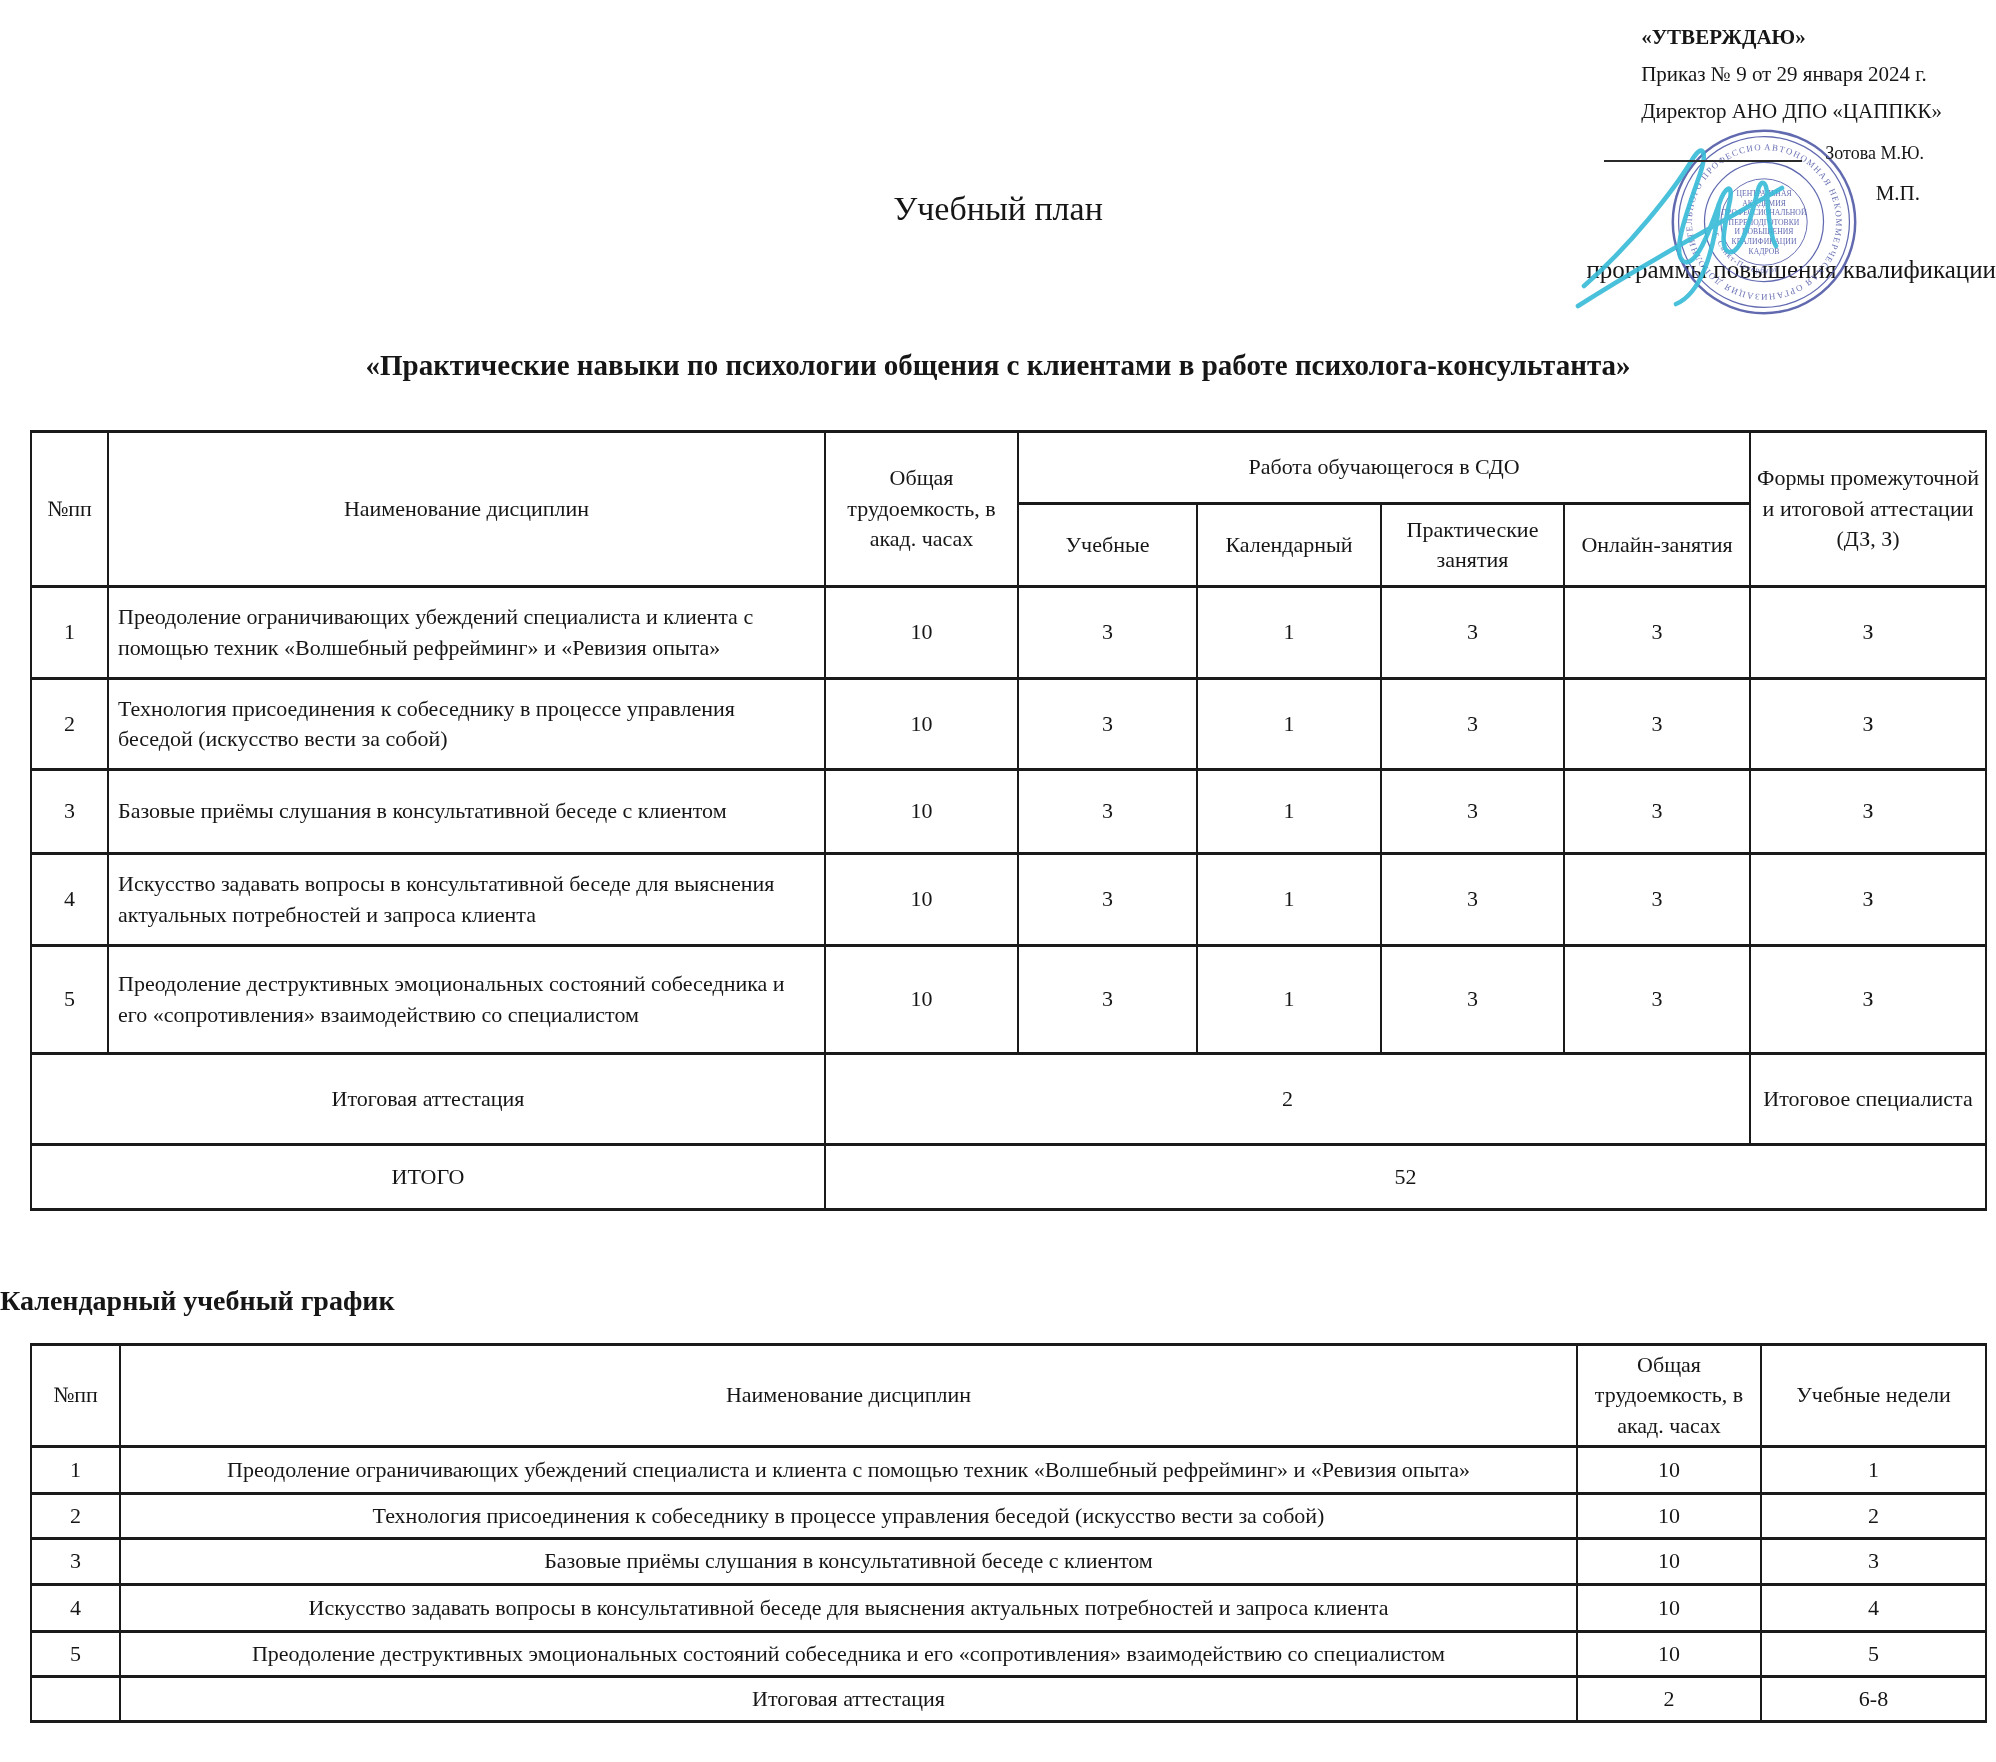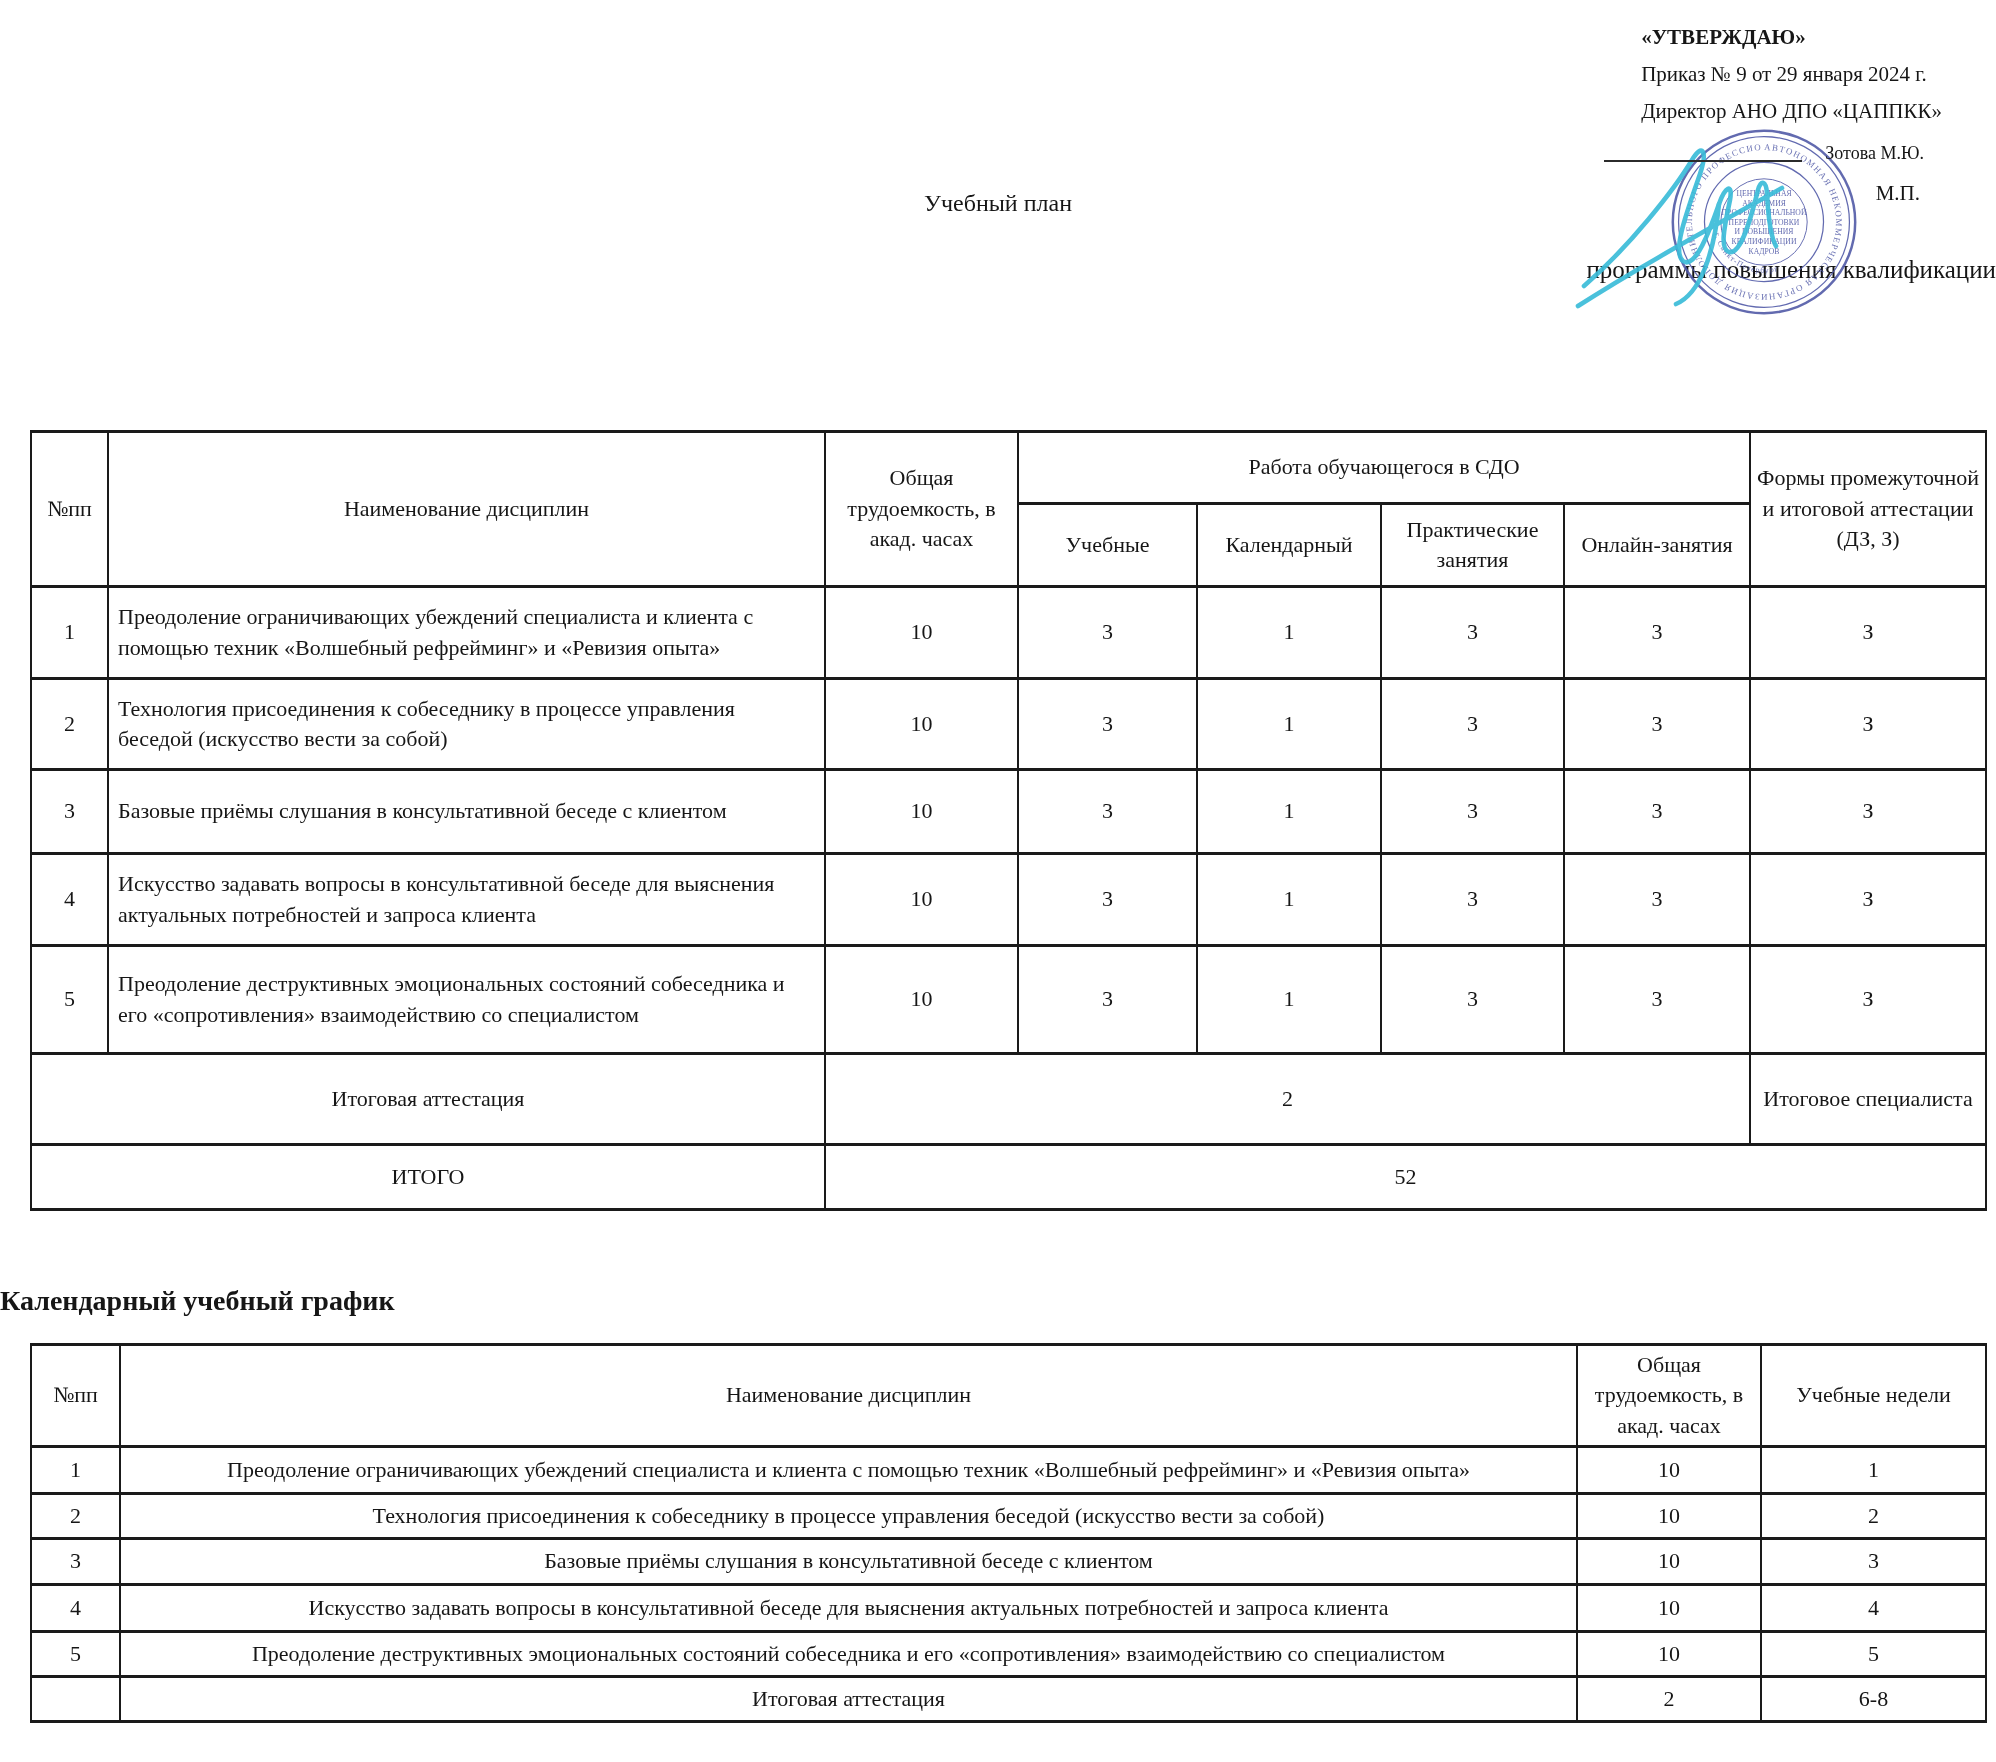--- a/index.html
+++ b/index.html
@@ -10,21 +10,21 @@
   
   .approval{position:absolute;top:26px;right:54px;text-align:left;font-size:21px;line-height:23px;z-index:5;}
   .approval .line{margin-bottom:14px;white-space:nowrap;}
   .approval .line.b{font-weight:bold;}
   .signer{position:absolute;top:143px;right:72px;font-size:18px;z-index:5;white-space:nowrap;}
   .mp{position:absolute;top:181px;right:76px;font-size:21px;z-index:5;}
   .sig-line{position:absolute;left:1604px;top:160px;width:198px;border-top:2px solid #2b2b2b;z-index:4;}
   .stamp{position:absolute;left:1668px;top:126px;width:192px;height:192px;z-index:1;opacity:.88;}
   .signature{position:absolute;left:1568px;top:118px;width:268px;height:200px;z-index:2;}
   
-  .doc-title{position:absolute;top:190px;left:0;width:100%;text-align:center;font-size:24px;z-index:3;}
+  .doc-title{position:absolute;top:190px;left:0;width:100%;text-align:center;font-size:34px;z-index:3;}
   .doc-subtitle{position:absolute;top:256px;left:0;width:100%;text-align:right;font-size:25px;}
   .program-title{position:absolute;top:349px;left:0;width:100%;text-align:center;font-size:29px;font-weight:bold;}
   .section-title{position:absolute;top:1285px;left:0;width:100%;text-align:left;font-size:28px;font-weight:bold;}
   
   table{border-collapse:collapse;table-layout:fixed;}
   .t1{position:absolute;left:30px;top:430px;width:1955px;font-size:22px;}
   .t2{position:absolute;left:30px;top:1343px;width:1955px;font-size:22px;}
   .t1 th,.t1 td,.t2 th,.t2 td{
     border:2px solid #1a1a1a;border-top-width:3px;border-bottom-width:3px;
     text-align:center;vertical-align:middle;padding:2px 6px;font-weight:normal;line-height:1.38;
@@ -78,20 +78,21 @@
     <div class="line b">«УТВЕРЖДАЮ»</div>
     <div class="line">Приказ № 9 от 29 января 2024 г.</div>
     <div class="line">Директор АНО ДПО «ЦАППКК»</div>
   </div>
   <div class="sig-line"></div>
   <div class="signer">Зотова М.Ю.</div>
   <div class="mp">М.П.</div>
 
   <div class="doc-title">Учебный план</div>
   <div class="doc-subtitle">программы повышения квалификации</div>
+  <div class="program-title">«Практические навыки по психологии общения с клиентами в работе психолога-консультанта»</div>
 
   <table class="t1">
     <colgroup>
       <col style="width:77px">
         <col style="width:717px">
         <col style="width:193px">
         <col style="width:179px">
       <col style="width:184px">
         <col style="width:183px">
         <col style="width:186px">

